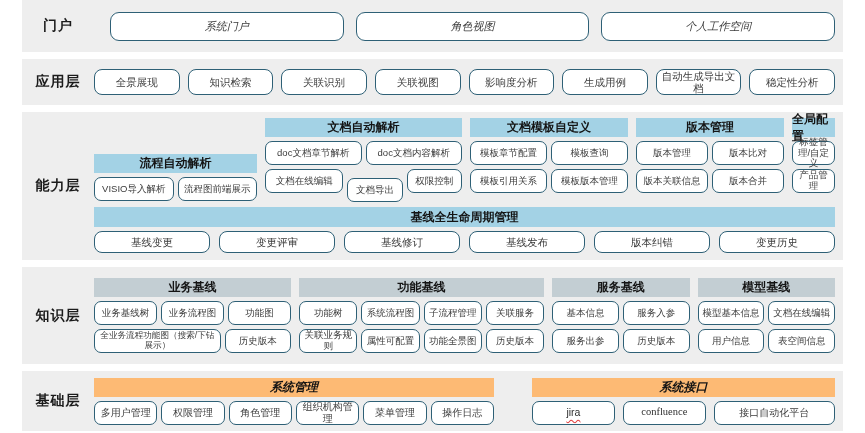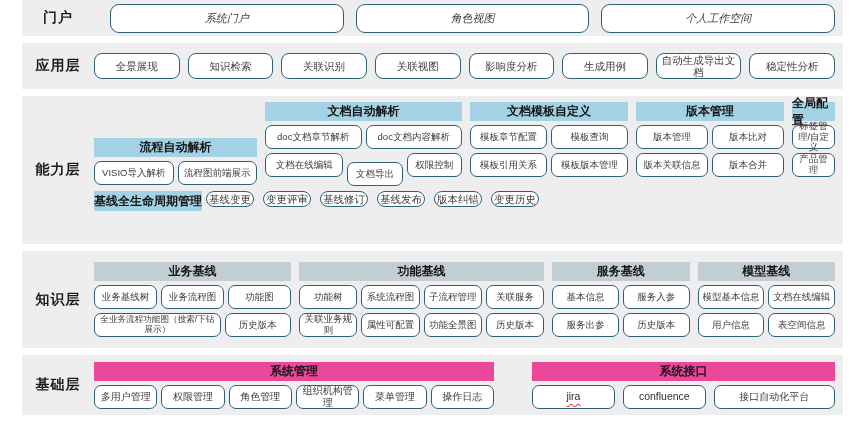--- a/index.html
+++ b/index.html
@@ -55,47 +55,47 @@
   .groups{display:flex;gap:8px;align-items:flex-start;}
   .group{display:flex;flex-direction:column;gap:4px;}
   .group-head{
     height:19px;
     display:flex;align-items:center;justify-content:center;
     font-size:12px;font-weight:bold;color:#141414;
     box-sizing:border-box;
   }
   .head-blue{background:#a3d2e5;}
   .head-gray{background:#c3ced3;}
-  .head-teal{background:#ec4899;}
+  .head-teal{background:#fdba74;font-style:italic;}
   .group-row{display:flex;gap:4px;}
   .group-row .pill{height:24px;flex:1 1 0;font-size:9.5px;}
 
   
-  .strip{margin-top:5px;display:flex;flex-direction:row;gap:4px;}
+  .strip{margin-top:5px;display:flex;flex-direction:column;gap:4px;}
   .strip-head{
     height:20px;background:#a3d2e5;
     display:flex;align-items:center;justify-content:center;
     font-size:12px;font-weight:bold;color:#141414;
   }
   .strip-row{display:flex;gap:9px;}
-  .strip-row .pill{height:16px;flex:1 1 0;font-size:10.5px;border-radius:8px;}
+  .strip-row .pill{height:22px;flex:1 1 0;font-size:10.5px;border-radius:8px;}
 
   
   .found-row .pill{height:24px;font-size:10px;}
   .jira{color:#2e2e2e;font-size:10.5px;text-decoration:underline;
         text-decoration-style:wavy;text-decoration-color:#e03b3b;
         text-underline-offset:2px;}
-  .conf{font-size:10.5px;color:#2e2e2e;}
+  .conf{font-size:10.5px;color:#2e2e2e;font-family:Liberation Serif, serif;}
 </style>
 </head>
 <body>
 
 <div class="page">
 
-  <div class="band" style="height:36px;gap:16px;">
+  <div class="band" style="height:52px;gap:16px;">
     <div class="band-label">门户</div>
     <div class="band-body" style="display:flex;align-items:center;">
       <div class="portal-row" style="width:100%;font-style:italic;">
         <div class="pill">系统门户</div>
         <div class="pill">角色视图</div>
         <div class="pill">个人工作空间</div>
       </div>
     </div>
   </div>
 

